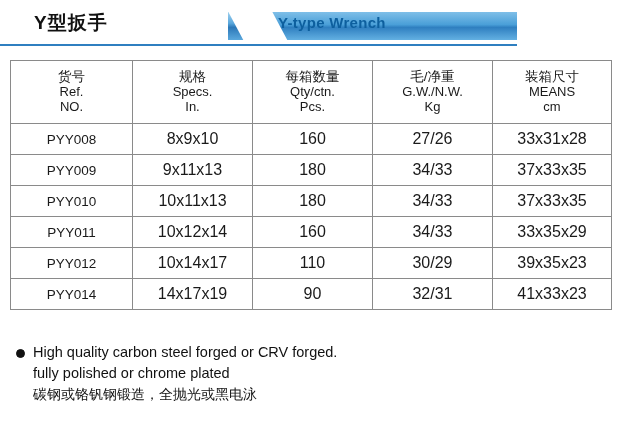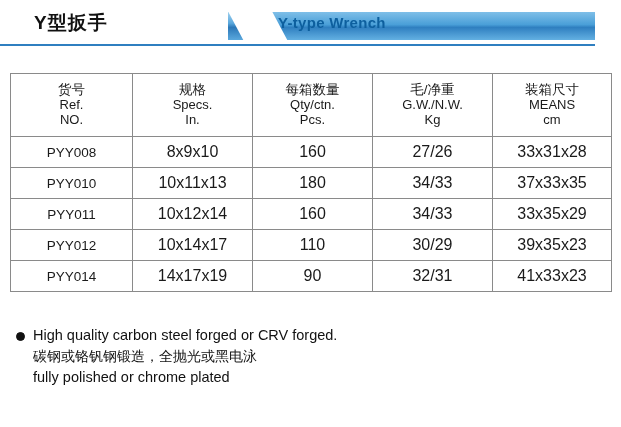--- a/index.html
+++ b/index.html
@@ -17,21 +17,21 @@
   .page {
     position: relative;
     width: 621px;
     height: 427px;
     box-sizing: border-box;
   }
 
   
   .header {
     position: relative;
-    width: 595px;
+    width: 517px;
     height: 46px;
     overflow: hidden;
     text-decoration: underline;
   }
   .header .band {
     position: absolute;
     left: 0;
     top: 12px;
     width: 621px;
     height: 28px;
@@ -92,21 +92,20 @@
     height: 2px;
     background: #2f7fc0;
   }
 
   
   .table-wrap {
     position: absolute;
     left: 10px;
     top: 60px;
     width: 601px;
-    margin-top: 13px;
   }
   table.spec {
     border-collapse: collapse;
     width: 601px;
     table-layout: fixed;
   }
   table.spec td, table.spec th {
     border: 1px solid #8a8a8a;
     text-align: center;
     vertical-align: middle;
@@ -138,21 +137,21 @@
   col.c1 { width: 122px; }
   col.c2 { width: 120px; }
   col.c3 { width: 120px; }
   col.c4 { width: 120px; }
   col.c5 { width: 119px; }
 
   
   .notes {
     position: absolute;
     left: 16px;
-    top: 325px;
+    top: 342px;
     width: 590px;
   }
   .notes .line {
     display: block;
     font-size: 14.5px;
     line-height: 21px;
     color: #111111;
   }
   .notes .bullet-line {
     position: relative;
@@ -231,20 +230,27 @@
       </thead>
       <tbody>
         <tr>
           <td class="ref">PYY008</td>
           <td>8x9x10</td>
           <td>160</td>
           <td>27/26</td>
           <td>33x31x28</td>
         </tr>
         <tr>
+          <td class="ref">PYY009</td>
+          <td>9x11x13</td>
+          <td>180</td>
+          <td>34/33</td>
+          <td>37x33x35</td>
+        </tr>
+        <tr>
           <td class="ref">PYY010</td>
           <td>10x11x13</td>
           <td>180</td>
           <td>34/33</td>
           <td>37x33x35</td>
         </tr>
         <tr>
           <td class="ref">PYY011</td>
           <td>10x12x14</td>
           <td>160</td>
@@ -267,17 +273,17 @@
         </tr>
       </tbody>
     </table>
   </div>
 
   <div class="notes">
     <div class="line bullet-line">
       <span class="bullet"></span>
       <span>High quality carbon steel forged or CRV forged.</span>
     </div>
+    <div class="line indent">fully polished or chrome plated</div>
     <div class="line cn">碳钢或铬钒钢锻造，全抛光或黑电泳</div>
-    <div class="line indent">fully polished or chrome plated</div>
   </div>
 
 </div>
 
 </body></html>

